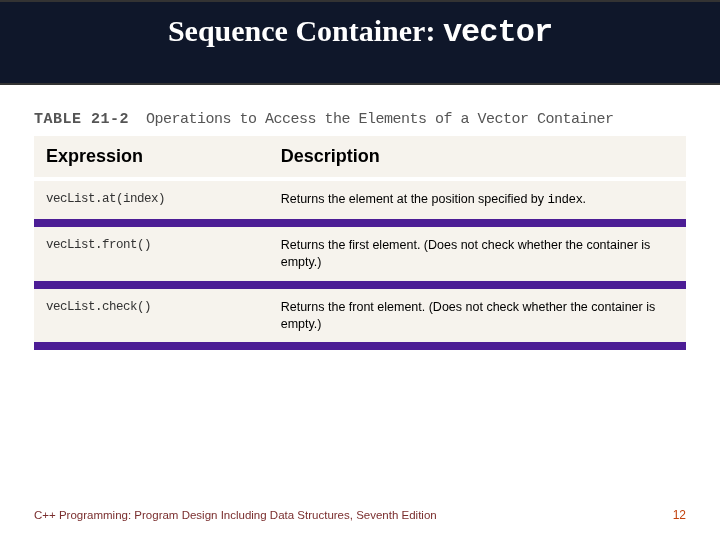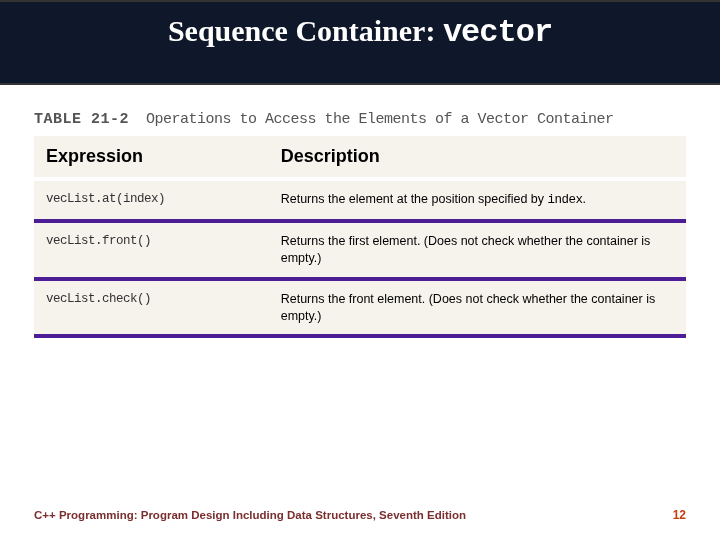--- a/index.html
+++ b/index.html
@@ -47,21 +47,21 @@
     text-align: left;
     font-weight: bold;
     font-family: Arial, sans-serif;
     font-size: 18px;
     padding: 10px 12px;
     border-bottom: 4px solid #fff;
   }
   .tbl td {
     background: #f6f3ed;
     padding: 10px 12px;
-    border-bottom: 4px solid #4c1d95;
+    border-bottom: 8px solid #4c1d95;
     font-size: 12.5px;
     vertical-align: top;
     line-height: 1.35;
   }
   .tbl td.expr {
     font-family: "Courier New", Courier, monospace;
     letter-spacing: -0.5px;
     width: 36%;
     color: #333;
     font-size: 12.5px;
@@ -74,21 +74,20 @@
   .footer {
     position: absolute;
     bottom: 18px;
     left: 34px;
     right: 34px;
     display: flex;
     justify-content: space-between;
     align-items: baseline;
     font-size: 11.5px;
     color: #7a2e2e;
-    font-weight: bold;
   }
   .footer .pgnum { color: #c2410c; font-size: 12px; }
 </style>
 </head>
 <body>
 
 <div class="slide">
 
   <div class="title-bar">
     <div class="title-line">

